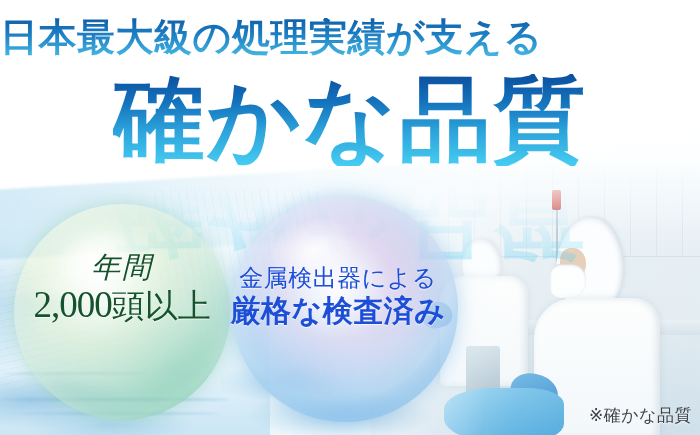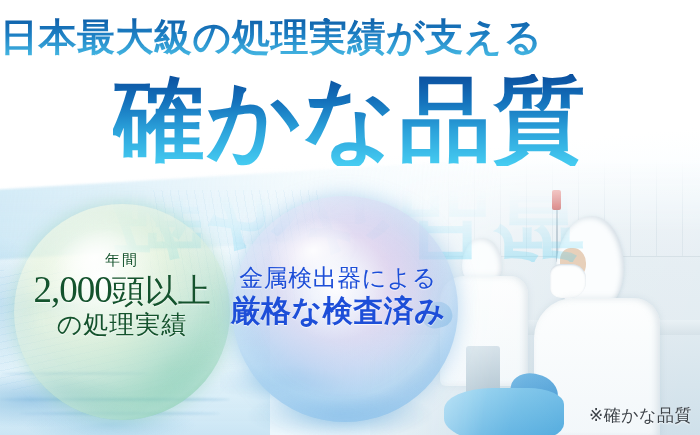--- a/index.html
+++ b/index.html
@@ -294,21 +294,21 @@
   .cap-green {
     position: absolute;
     left: 8px;
     top: 252px;
     width: 228px;
     text-align: center;
     color: #14532d;
     line-height: 1.08;
     text-shadow: 0 1px 1px rgba(255,255,255,.75);
   }
-  .cap-green .l1 { font-size: 15px; letter-spacing: 2px; display:block; }
+  .cap-green .l1 { font-size: 29px; letter-spacing: 2px; display:block;font-style:italic; }
   .cap-green .l2 { font-size: 33px; letter-spacing: 0px; display:block; margin-top: 2px; white-space: nowrap; }
   .cap-green .l2 .num { font-size: 37px; letter-spacing: -1px; }
   .cap-green .l3 { font-size: 25px; letter-spacing: 1px; display:block; margin-top: 1px; }
 
   .cap-blue {
     position: absolute;
     left: 220px;
     top: 265px;
     width: 236px;
     text-align: center;
@@ -386,21 +386,20 @@
   <div class="title-wrap">
     <span class="title">確かな品質</span>
   </div>
 
   <div class="bubble bubble-green"></div>
   <div class="bubble bubble-blue"></div>
 
   <div class="cap-green">
     <span class="l1">年間</span>
     <span class="l2"><span class="num">2,000</span><span>頭以上</span></span>
-    <span class="l3">の処理実績</span>
   </div>
 
   <div class="cap-blue">
     <span class="l1">金属検出器による</span>
     <span class="l2">厳格な検査済み</span>
   </div>
 
   <div class="footnote">※確かな品質</div>
 
 </div>

